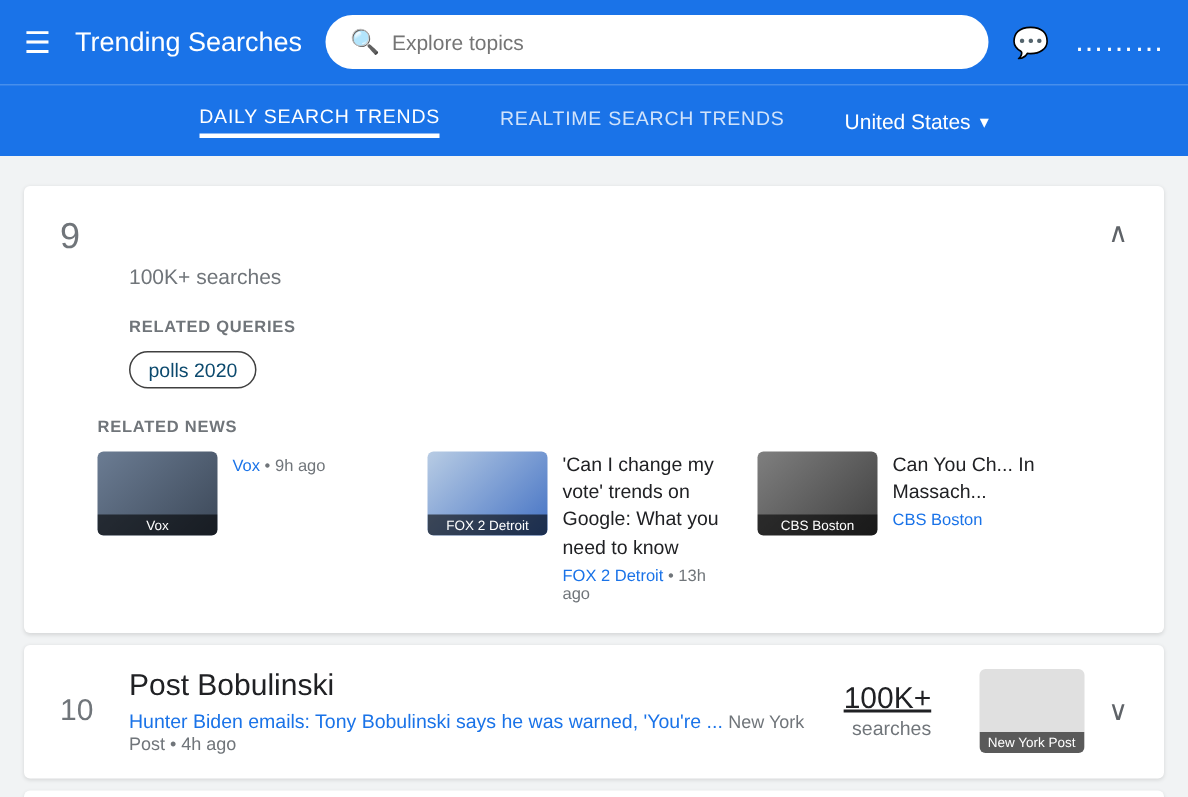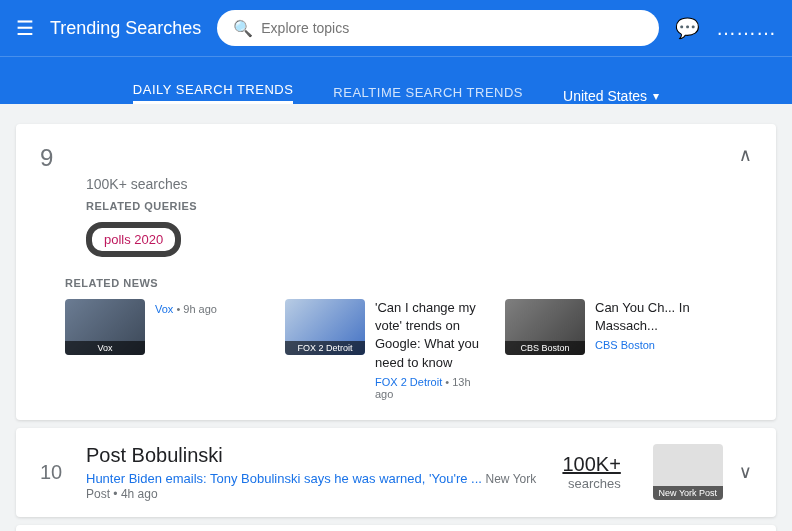--- a/index.html
+++ b/index.html
@@ -30,21 +30,21 @@
     .search-bar input {
       border: none; outline: none; font-size: 14px; width: 100%; color: #202124;
     }
     .top-bar-icons { display: flex; align-items: center; gap: 16px; margin-left: auto; }
     .top-bar-icons .icon { color: white; font-size: 20px; cursor: pointer; }
 
     
     .sub-nav {
       background: #1a73e8;
       display: flex;
-      align-items: flex-end;
+      align-items: center;
       justify-content: center;
       gap: 40px;
       padding: 0 16px;
       height: 48px;
       border-top: 1px solid rgba(255,255,255,0.2);
     }
     .sub-nav .tab {
       color: rgba(255,255,255,0.8);
       font-size: 13px;
       font-weight: 500;
@@ -92,29 +92,29 @@
       align-items: flex-start;
       justify-content: space-between;
     }
     .card-header-left { display: flex; align-items: flex-start; gap: 16px; }
     .rank-num { font-size: 24px; color: #70757a; font-weight: 300; min-width: 30px; }
     .trend-title { font-size: 22px; color: #202124; font-weight: 400; }
     .share-icon { font-size: 18px; color: #5f6368; cursor: pointer; margin-left: 8px; }
     .trend-count { color: #70757a; font-size: 14px; margin-top: 4px; margin-left: 46px; }
     .collapse-btn { color: #5f6368; cursor: pointer; font-size: 18px; }
 
-    .related-section { margin-top: 8px; margin-left: 46px; }
+    .related-section { margin-top: 20px; margin-left: 46px; }
     .section-label { font-size: 11px; font-weight: 600; color: #70757a; letter-spacing: 0.5px; text-transform: uppercase; margin-bottom: 10px; }
     .query-chip {
       display: inline-block;
-      border: 6px solid #404040;
+      border: 1px solid #404040;
       border-radius: 16px;
       padding: 4px 12px;
       font-size: 13px;
-      color: #be185d;
+      color: #0c4a6e;
       cursor: pointer;
       margin-right: 8px;
     }
 
     .news-section { margin-top: 20px; margin-left: 25px; }
     .news-grid { display: flex; gap: 0; }
     .news-item {
       display: flex;
       align-items: flex-start;
       gap: 10px;

